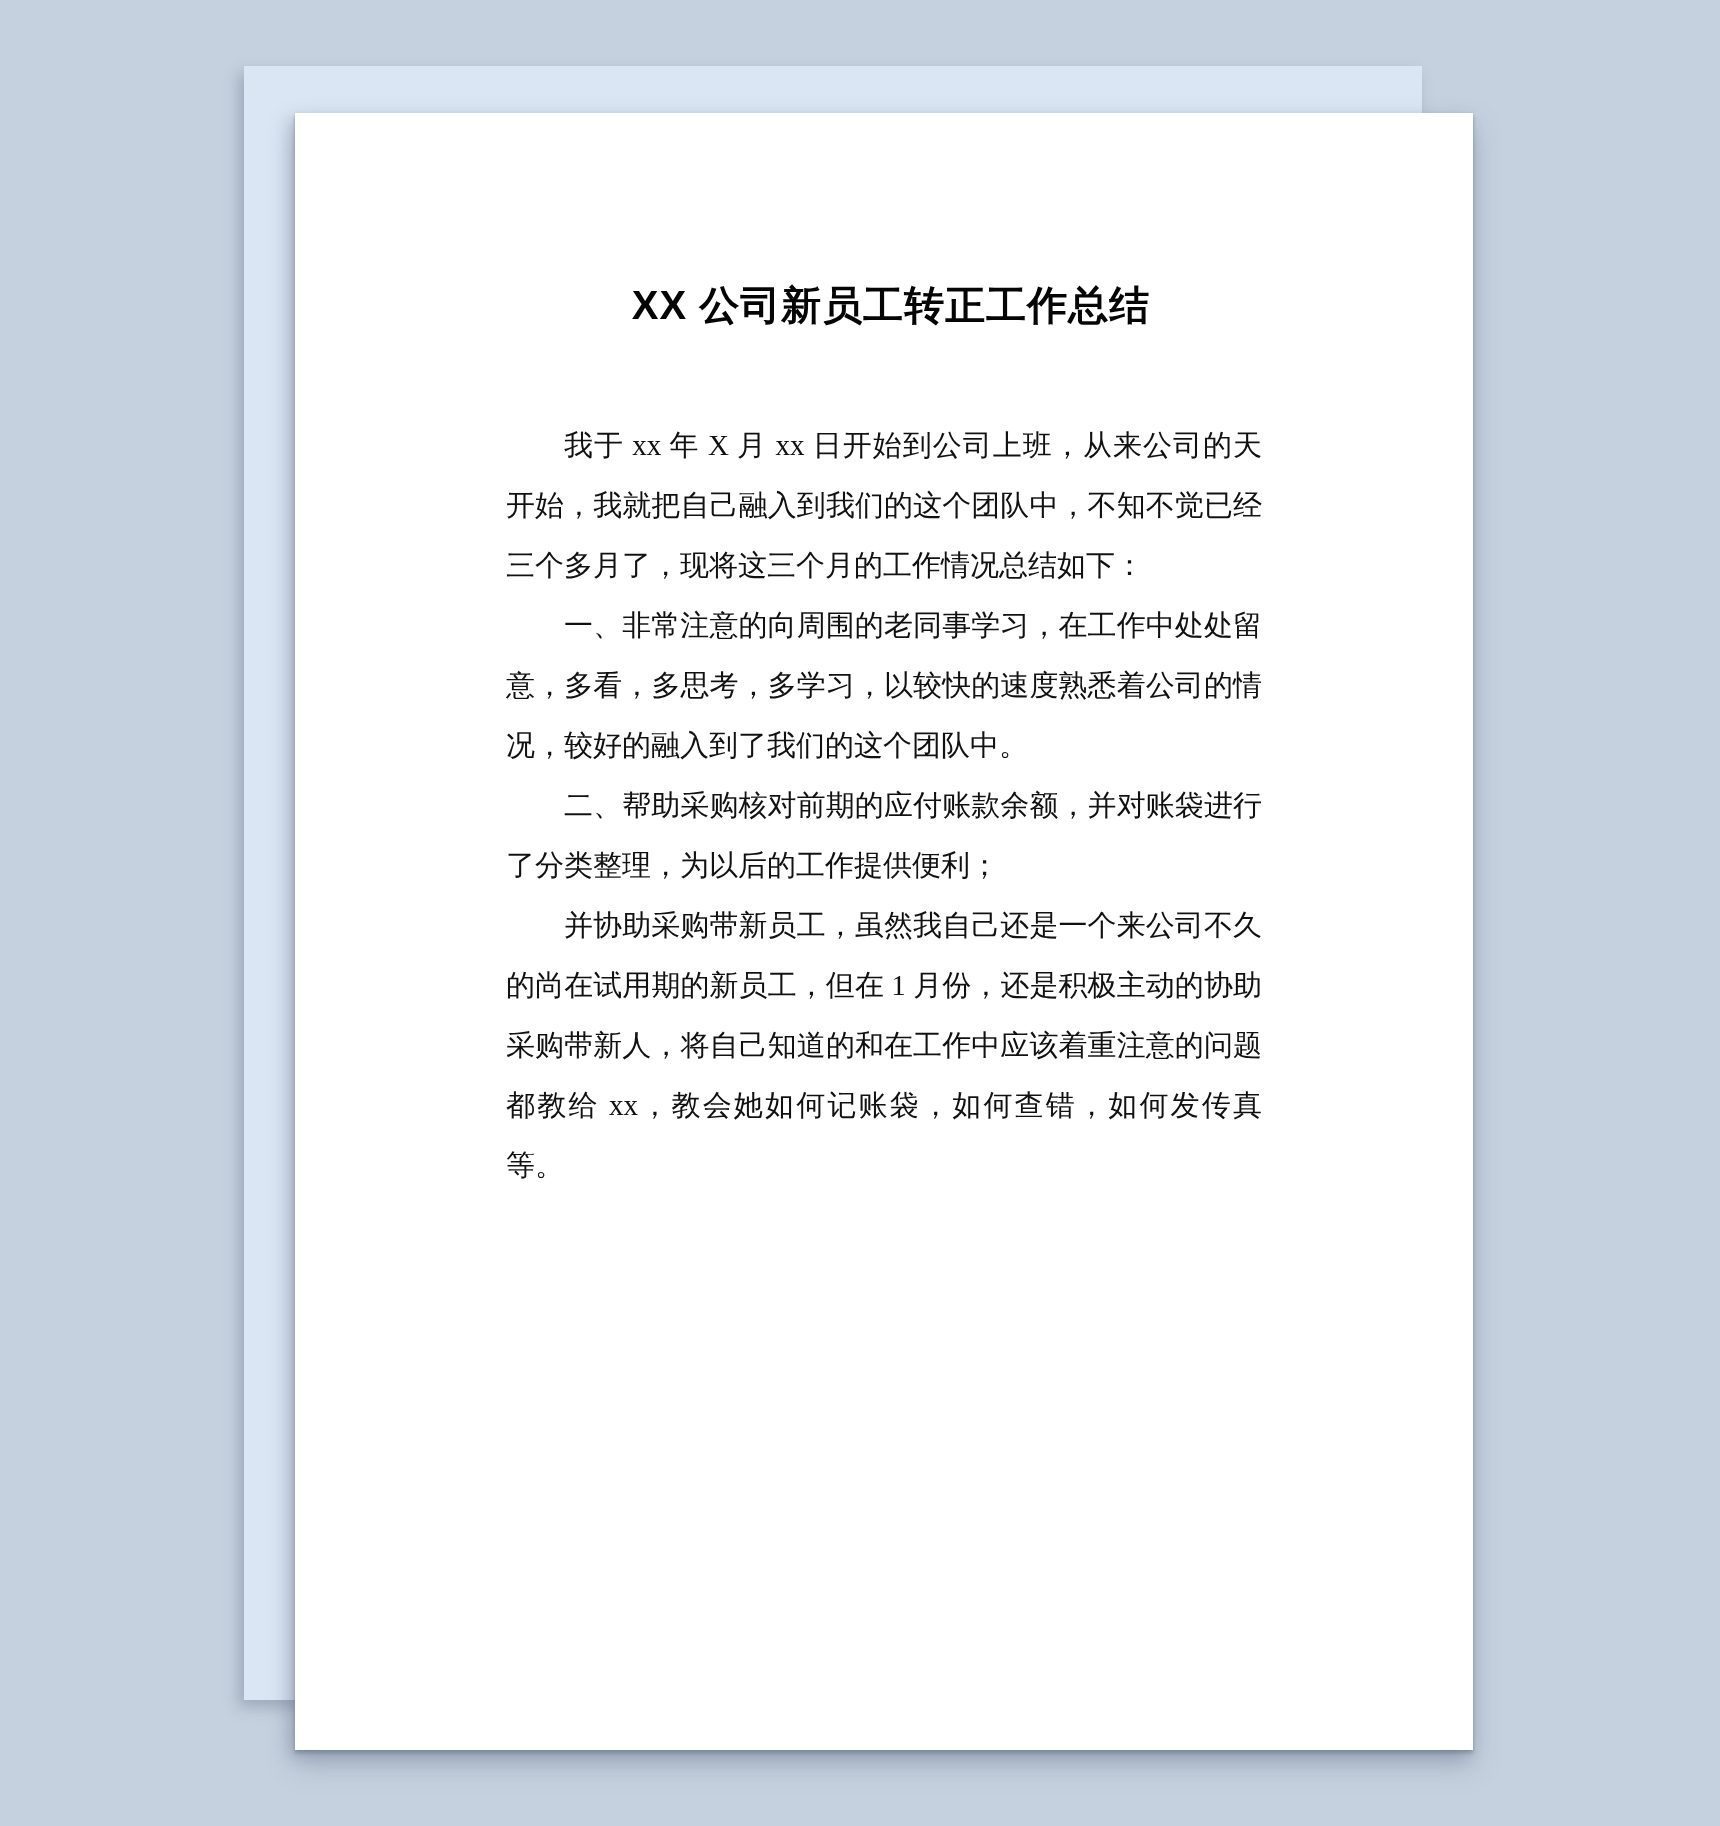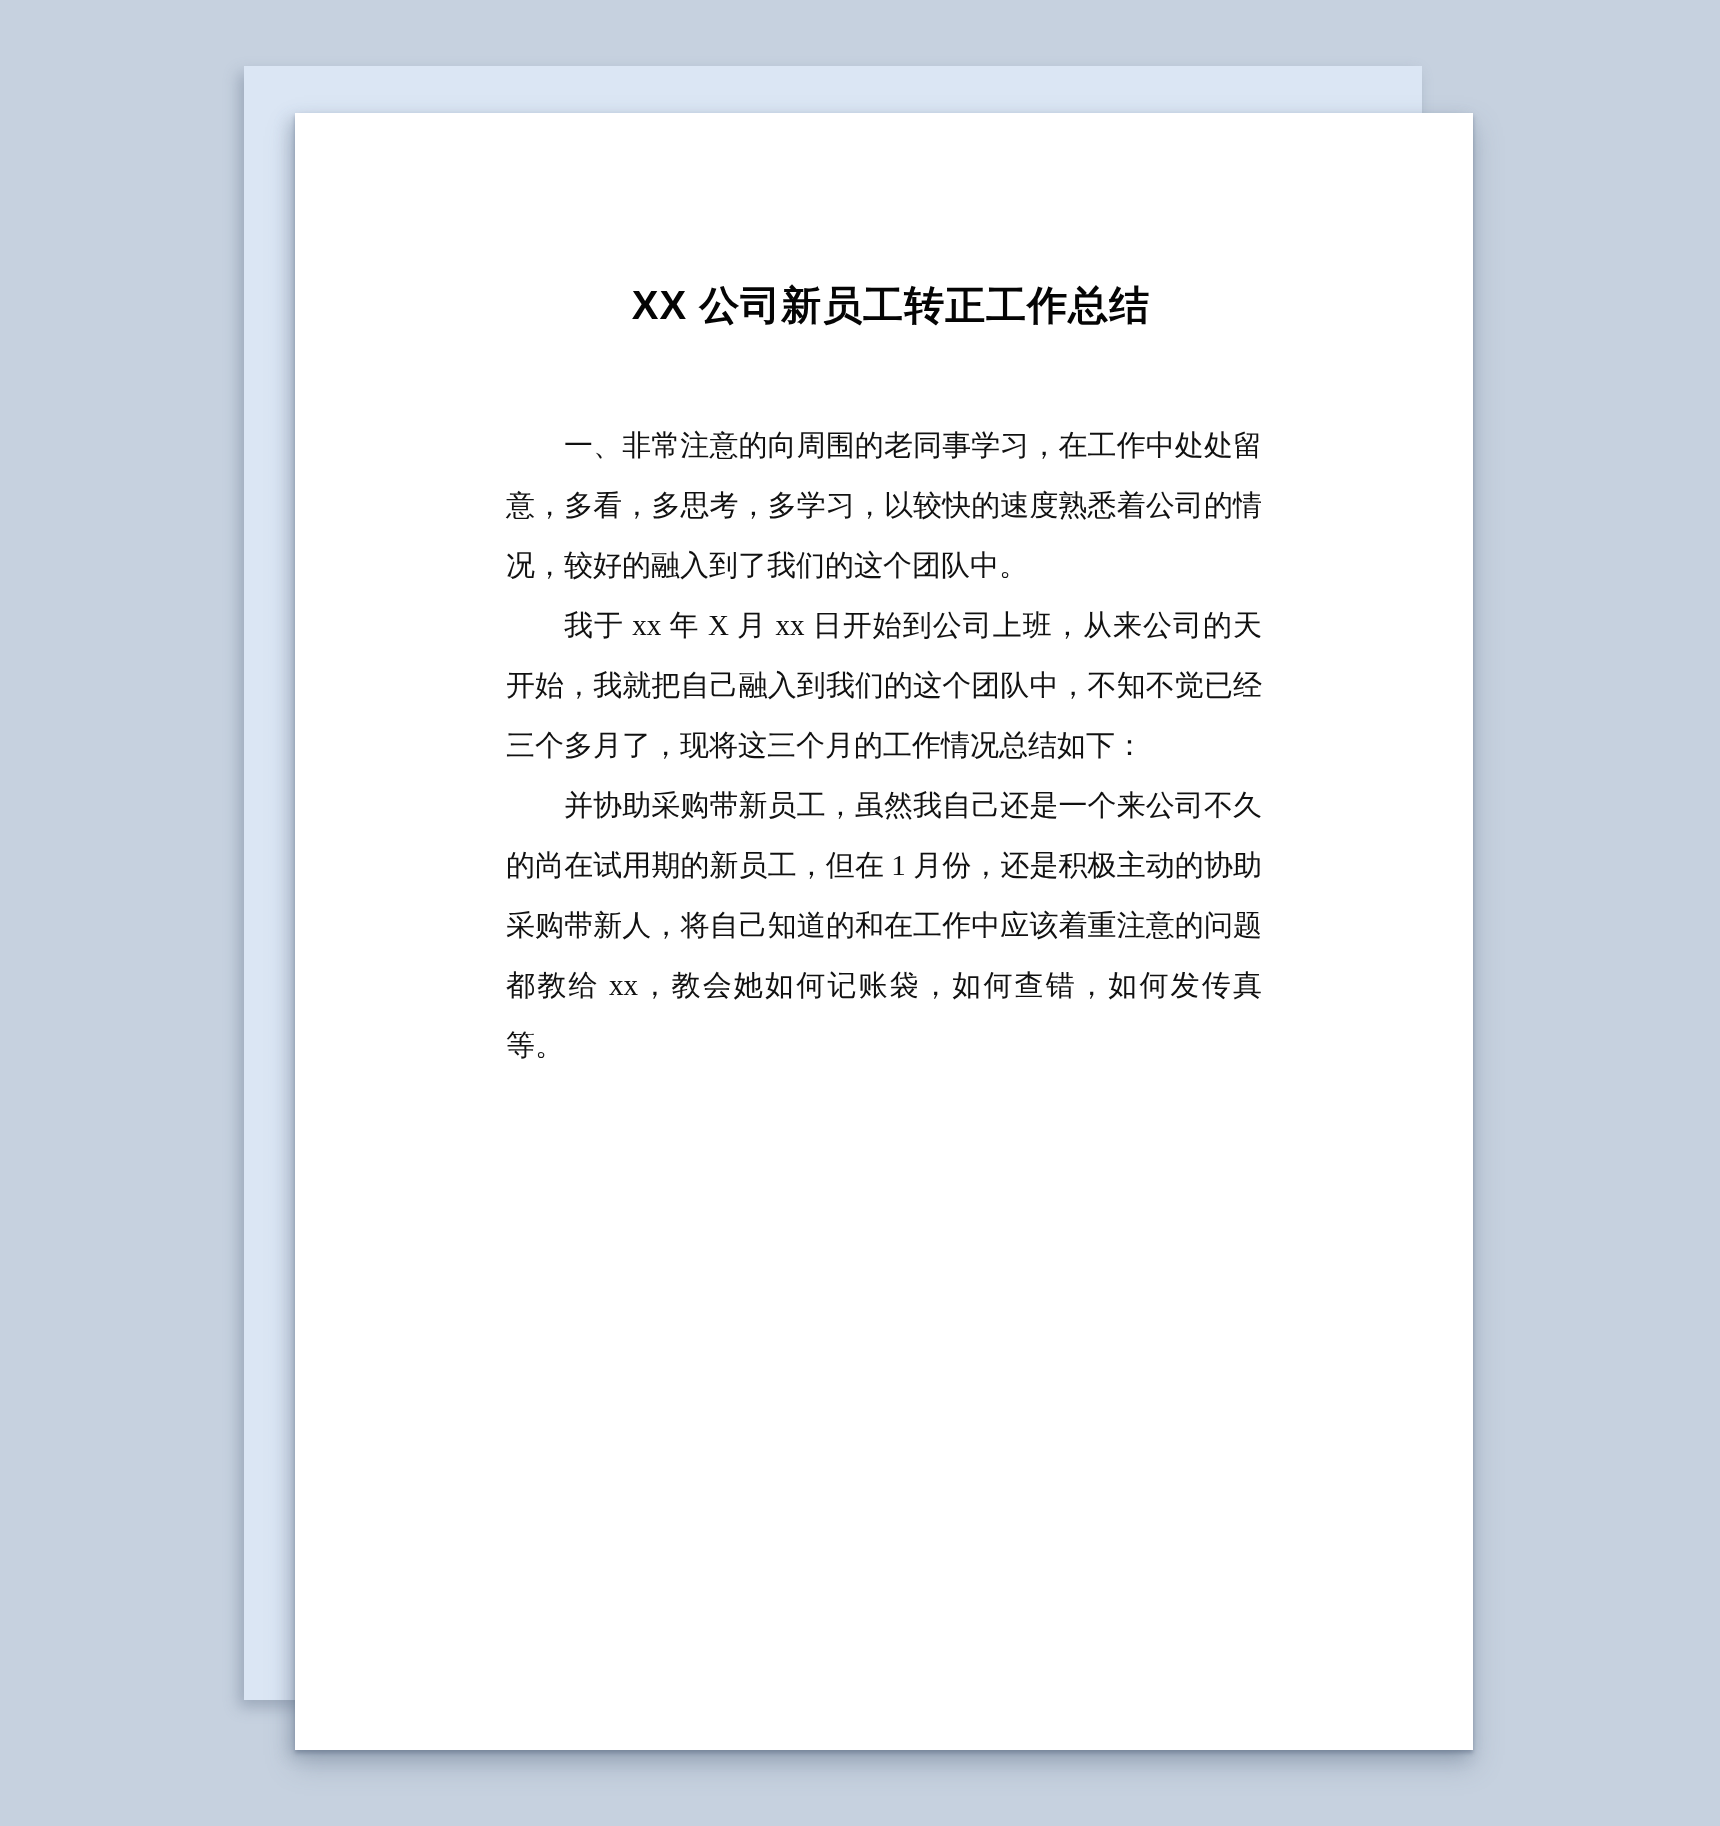--- a/index.html
+++ b/index.html
@@ -59,18 +59,19 @@
   }
 </style>
 </head>
 <body>
 
 <div class="canvas">
   <div class="back-page"></div>
   <div class="front-page">
     <h1 class="doc-title">XX 公司新员工转正工作总结</h1>
     <div class="doc-body">
+      <p>我于 xx 年 X 月 xx 日开始到公司上班，从来公司的天开始，我就把自己融入到我们的这个团队中，不知不觉已经三个多月了，现将这三个月的工作情况总结如下：</p>
       <p>一、非常注意的向周围的老同事学习，在工作中处处留意，多看，多思考，多学习，以较快的速度熟悉着公司的情况，较好的融入到了我们的这个团队中。</p>
-      <p>我于 xx 年 X 月 xx 日开始到公司上班，从来公司的天开始，我就把自己融入到我们的这个团队中，不知不觉已经三个多月了，现将这三个月的工作情况总结如下：</p>
+      <p>二、帮助采购核对前期的应付账款余额，并对账袋进行了分类整理，为以后的工作提供便利；</p>
       <p>并协助采购带新员工，虽然我自己还是一个来公司不久的尚在试用期的新员工，但在 1 月份，还是积极主动的协助采购带新人，将自己知道的和在工作中应该着重注意的问题都教给 xx，教会她如何记账袋，如何查错，如何发传真等。</p>
     </div>
   </div>
 </div>
 
 </body></html>

